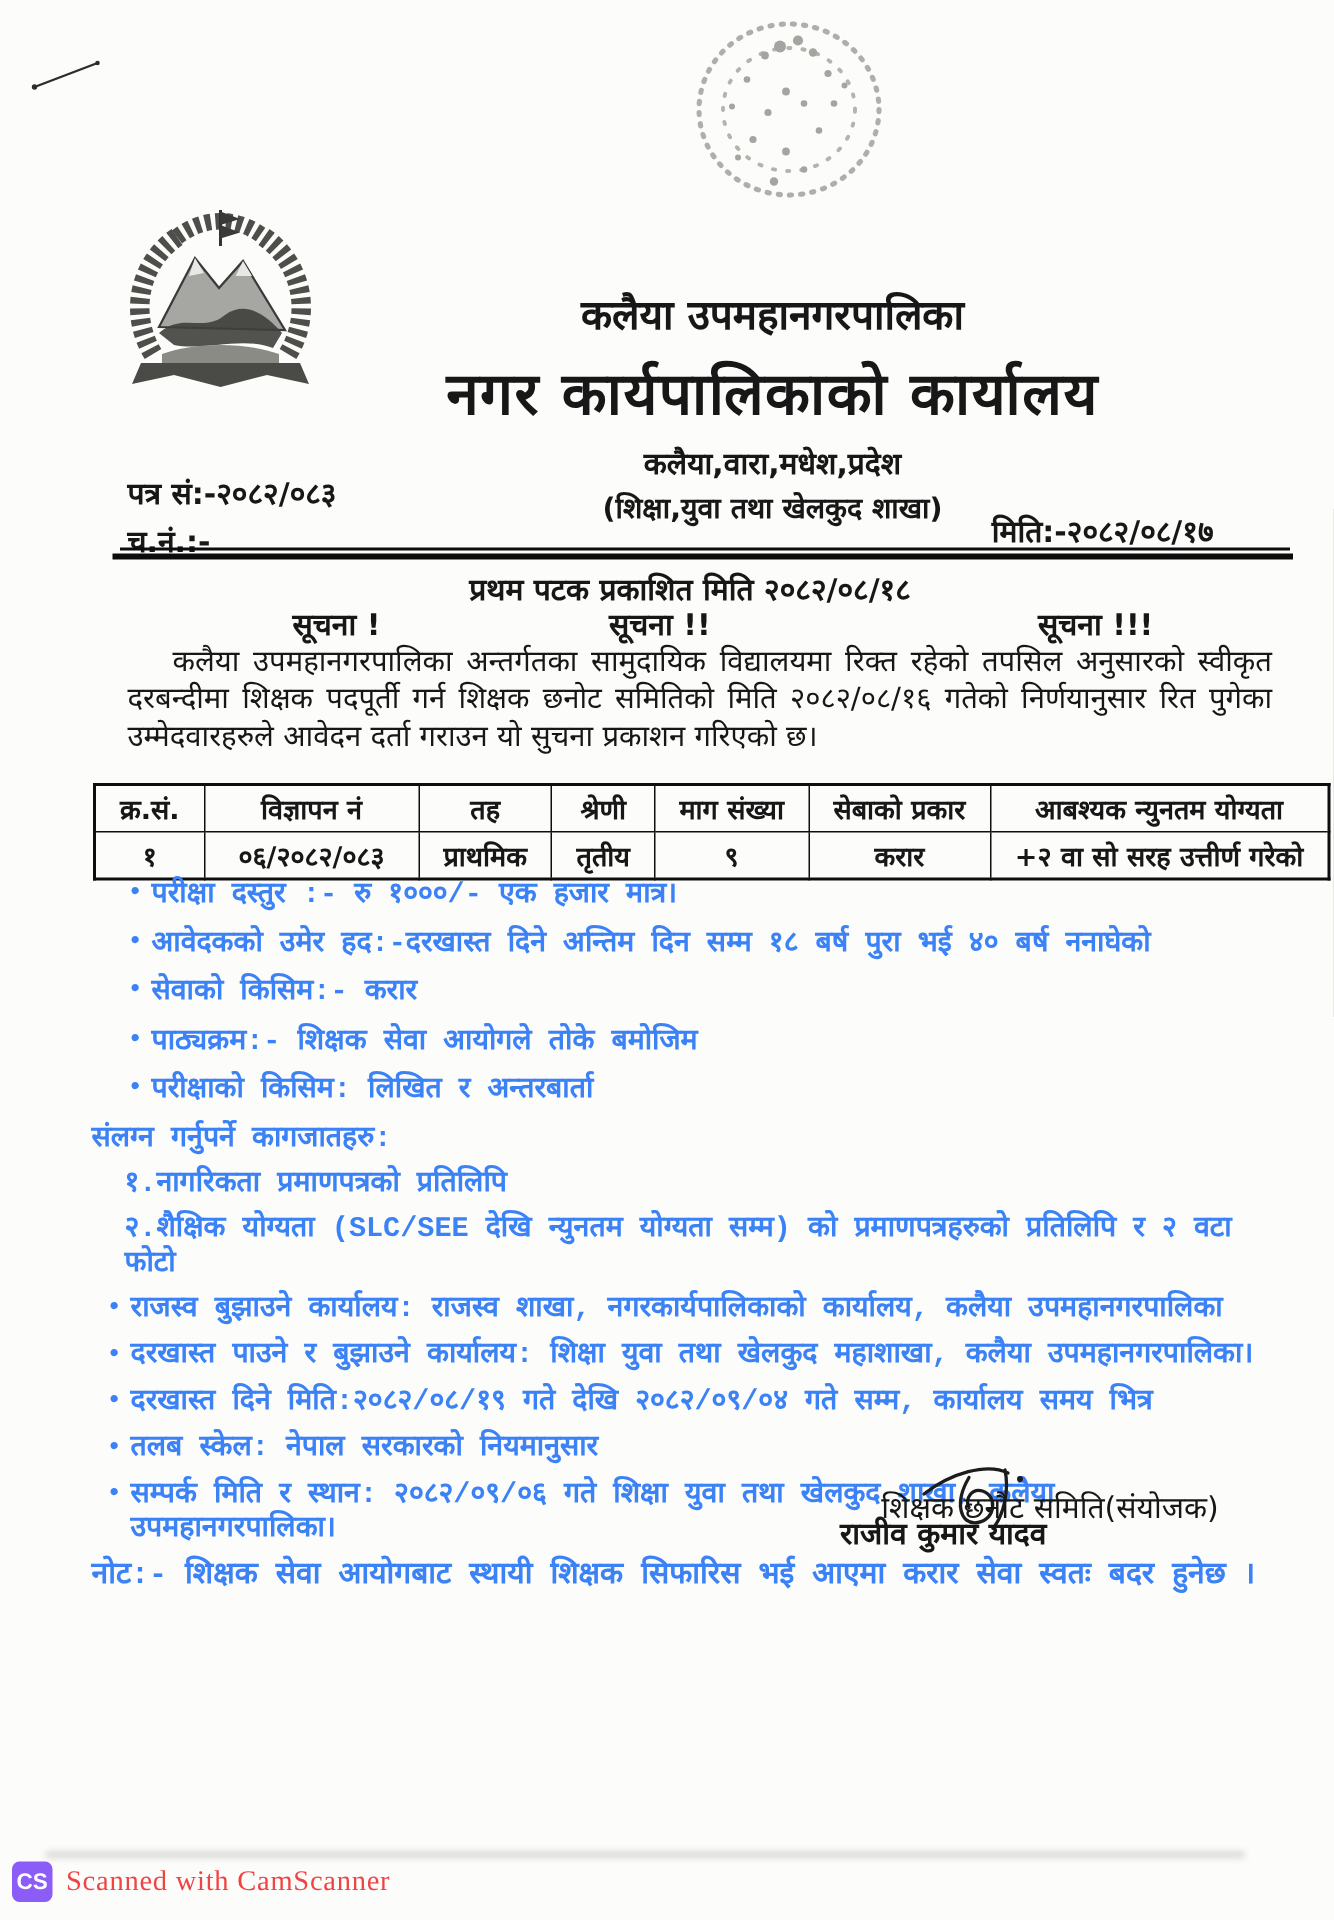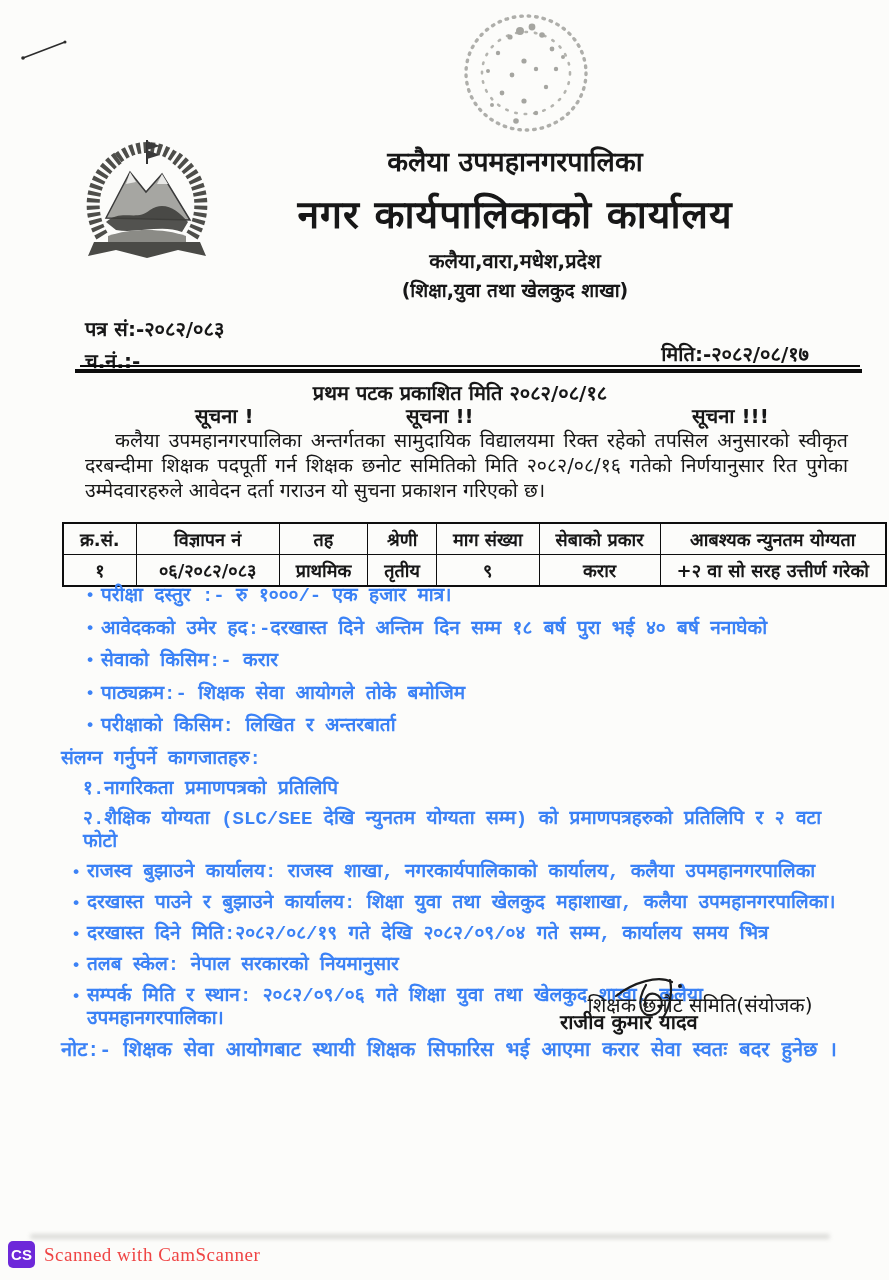--- a/index.html
+++ b/index.html
@@ -4,21 +4,21 @@
 <style>
   * { margin:0; padding:0; box-sizing:border-box; }
   html,body { background:#d8d8d4; }
   .page {
     position:relative; width:889px; height:1280px; margin:0 auto;
     background:#fcfcfa; overflow:hidden; color:#171717;
     font-family:"DejaVu Sans","Liberation Sans",sans-serif;
   }
   .abs { position:absolute; }
   
-  .hdr { left:200px; width:630px; text-align:center; font-weight:700; }
+  .hdr { left:200px; width:630px; text-align:center; font-weight:700;margin-top:48px; }
   .hdr-muni   { top:142px; font-size:27px; }
   .hdr-office { top:186px; font-size:39px; letter-spacing:1px; }
   .hdr-addr   { top:247px; font-size:20px; }
   .hdr-branch { top:277px; font-size:19px; }
   
   .meta { font-size:20px; font-weight:700; }
   .letter-no { left:85px; top:315px; }
   .ch-no     { left:85px; top:347px; }
   .date      { right:80px; top:340px; }
   .rule-thin  { left:80px; top:365px; width:780px; height:2px; background:#0c0c0c; }
@@ -53,21 +53,21 @@
   .sig-scribble { left:612px; top:972px; }
   .signer-name  { left:560px; top:1008px; width:280px; text-align:left; font-size:20px; font-weight:700; }
   .signer-title { left:540px; top:991px; width:320px; text-align:center; font-size:20px; font-weight:400; }
   
   .corner-mark { left:15px; top:30px; }
   .stamp { left:428px; top:5px; opacity:.55; filter:blur(.4px); }
   .emblem { left:78px; top:138px; }
   .shadow-band { left:30px; top:1234px; width:800px; height:5px; background:#8f8f8a; opacity:.30; filter:blur(2px); border-radius:3px; }
   
   .cs-badge {
-    left:8px; top:1241px; width:27px; height:27px; background:#6d28d9; color:#fff;
+    left:8px; top:1241px; width:27px; height:27px; background:#8b5cf6; color:#fff;
     border-radius:5px; font-size:15px; font-weight:700; display:flex;
     align-items:center; justify-content:center; font-family:"Liberation Sans",sans-serif;
   }
   .cs-text { left:44px; top:1244px; font-family:"Liberation Serif",serif; font-size:19px; color:#ef4444; letter-spacing:.5px; }
 </style>
 </head>
 <body>
 
 <div class="page">
 

